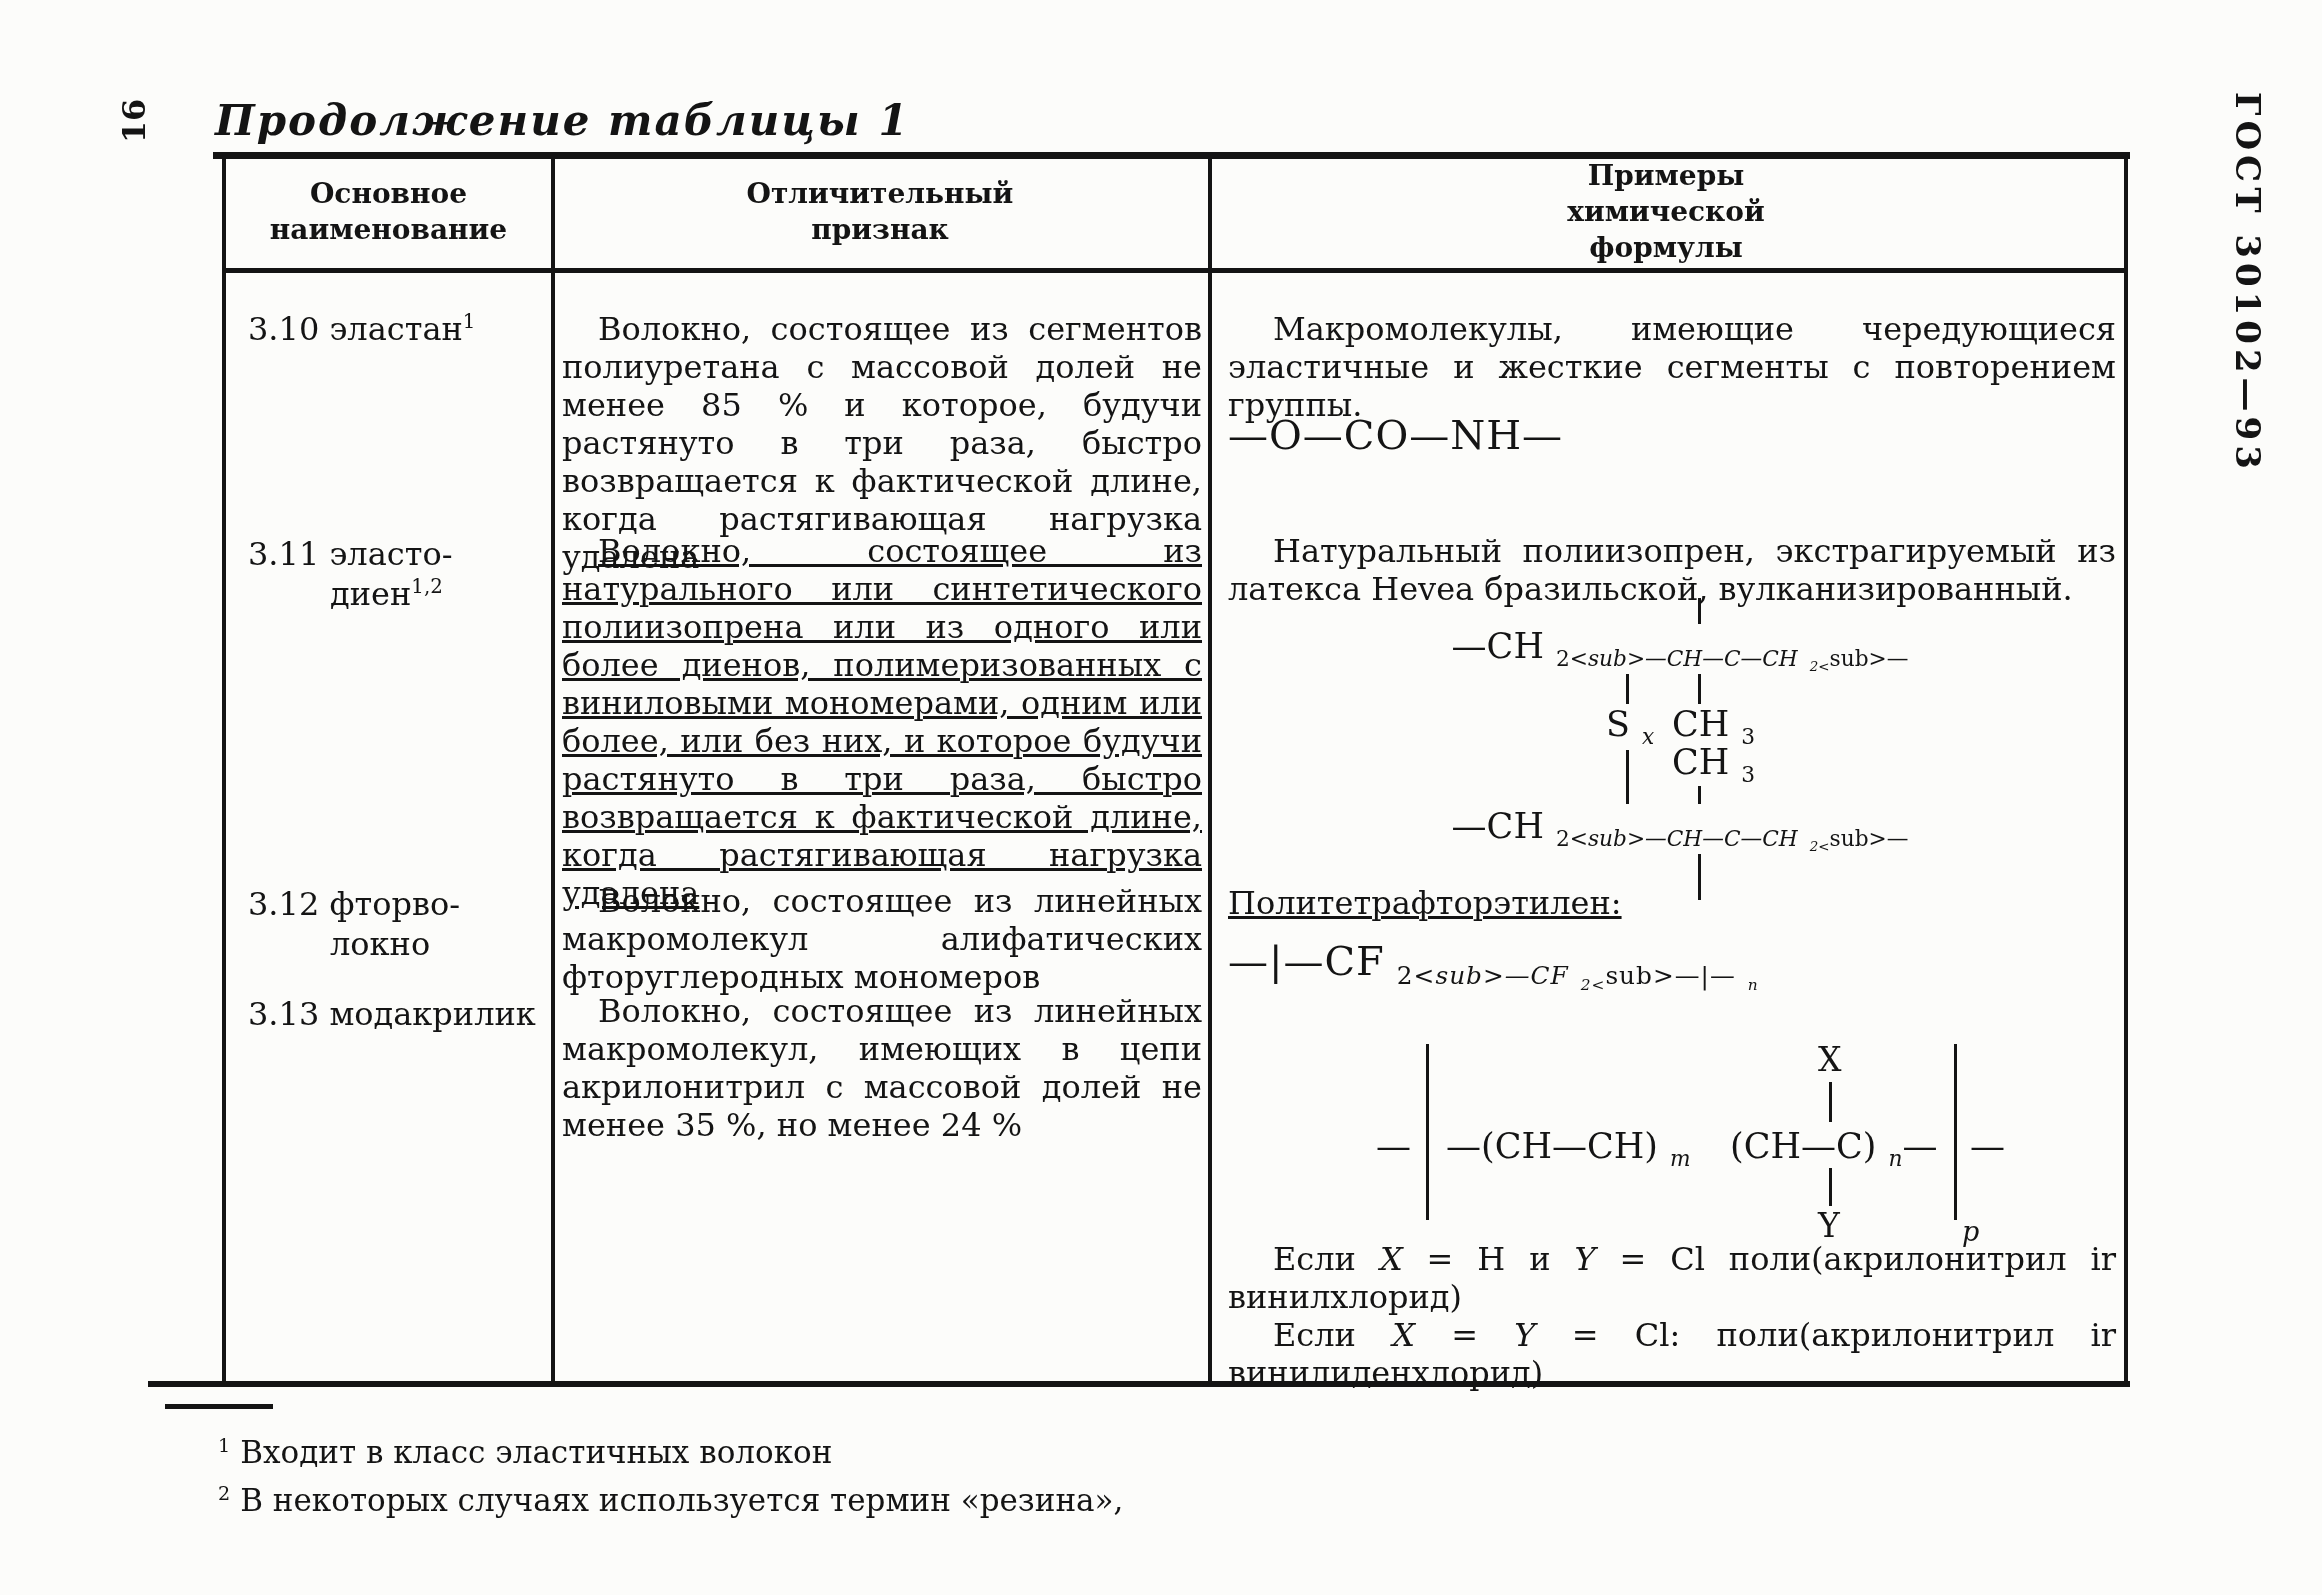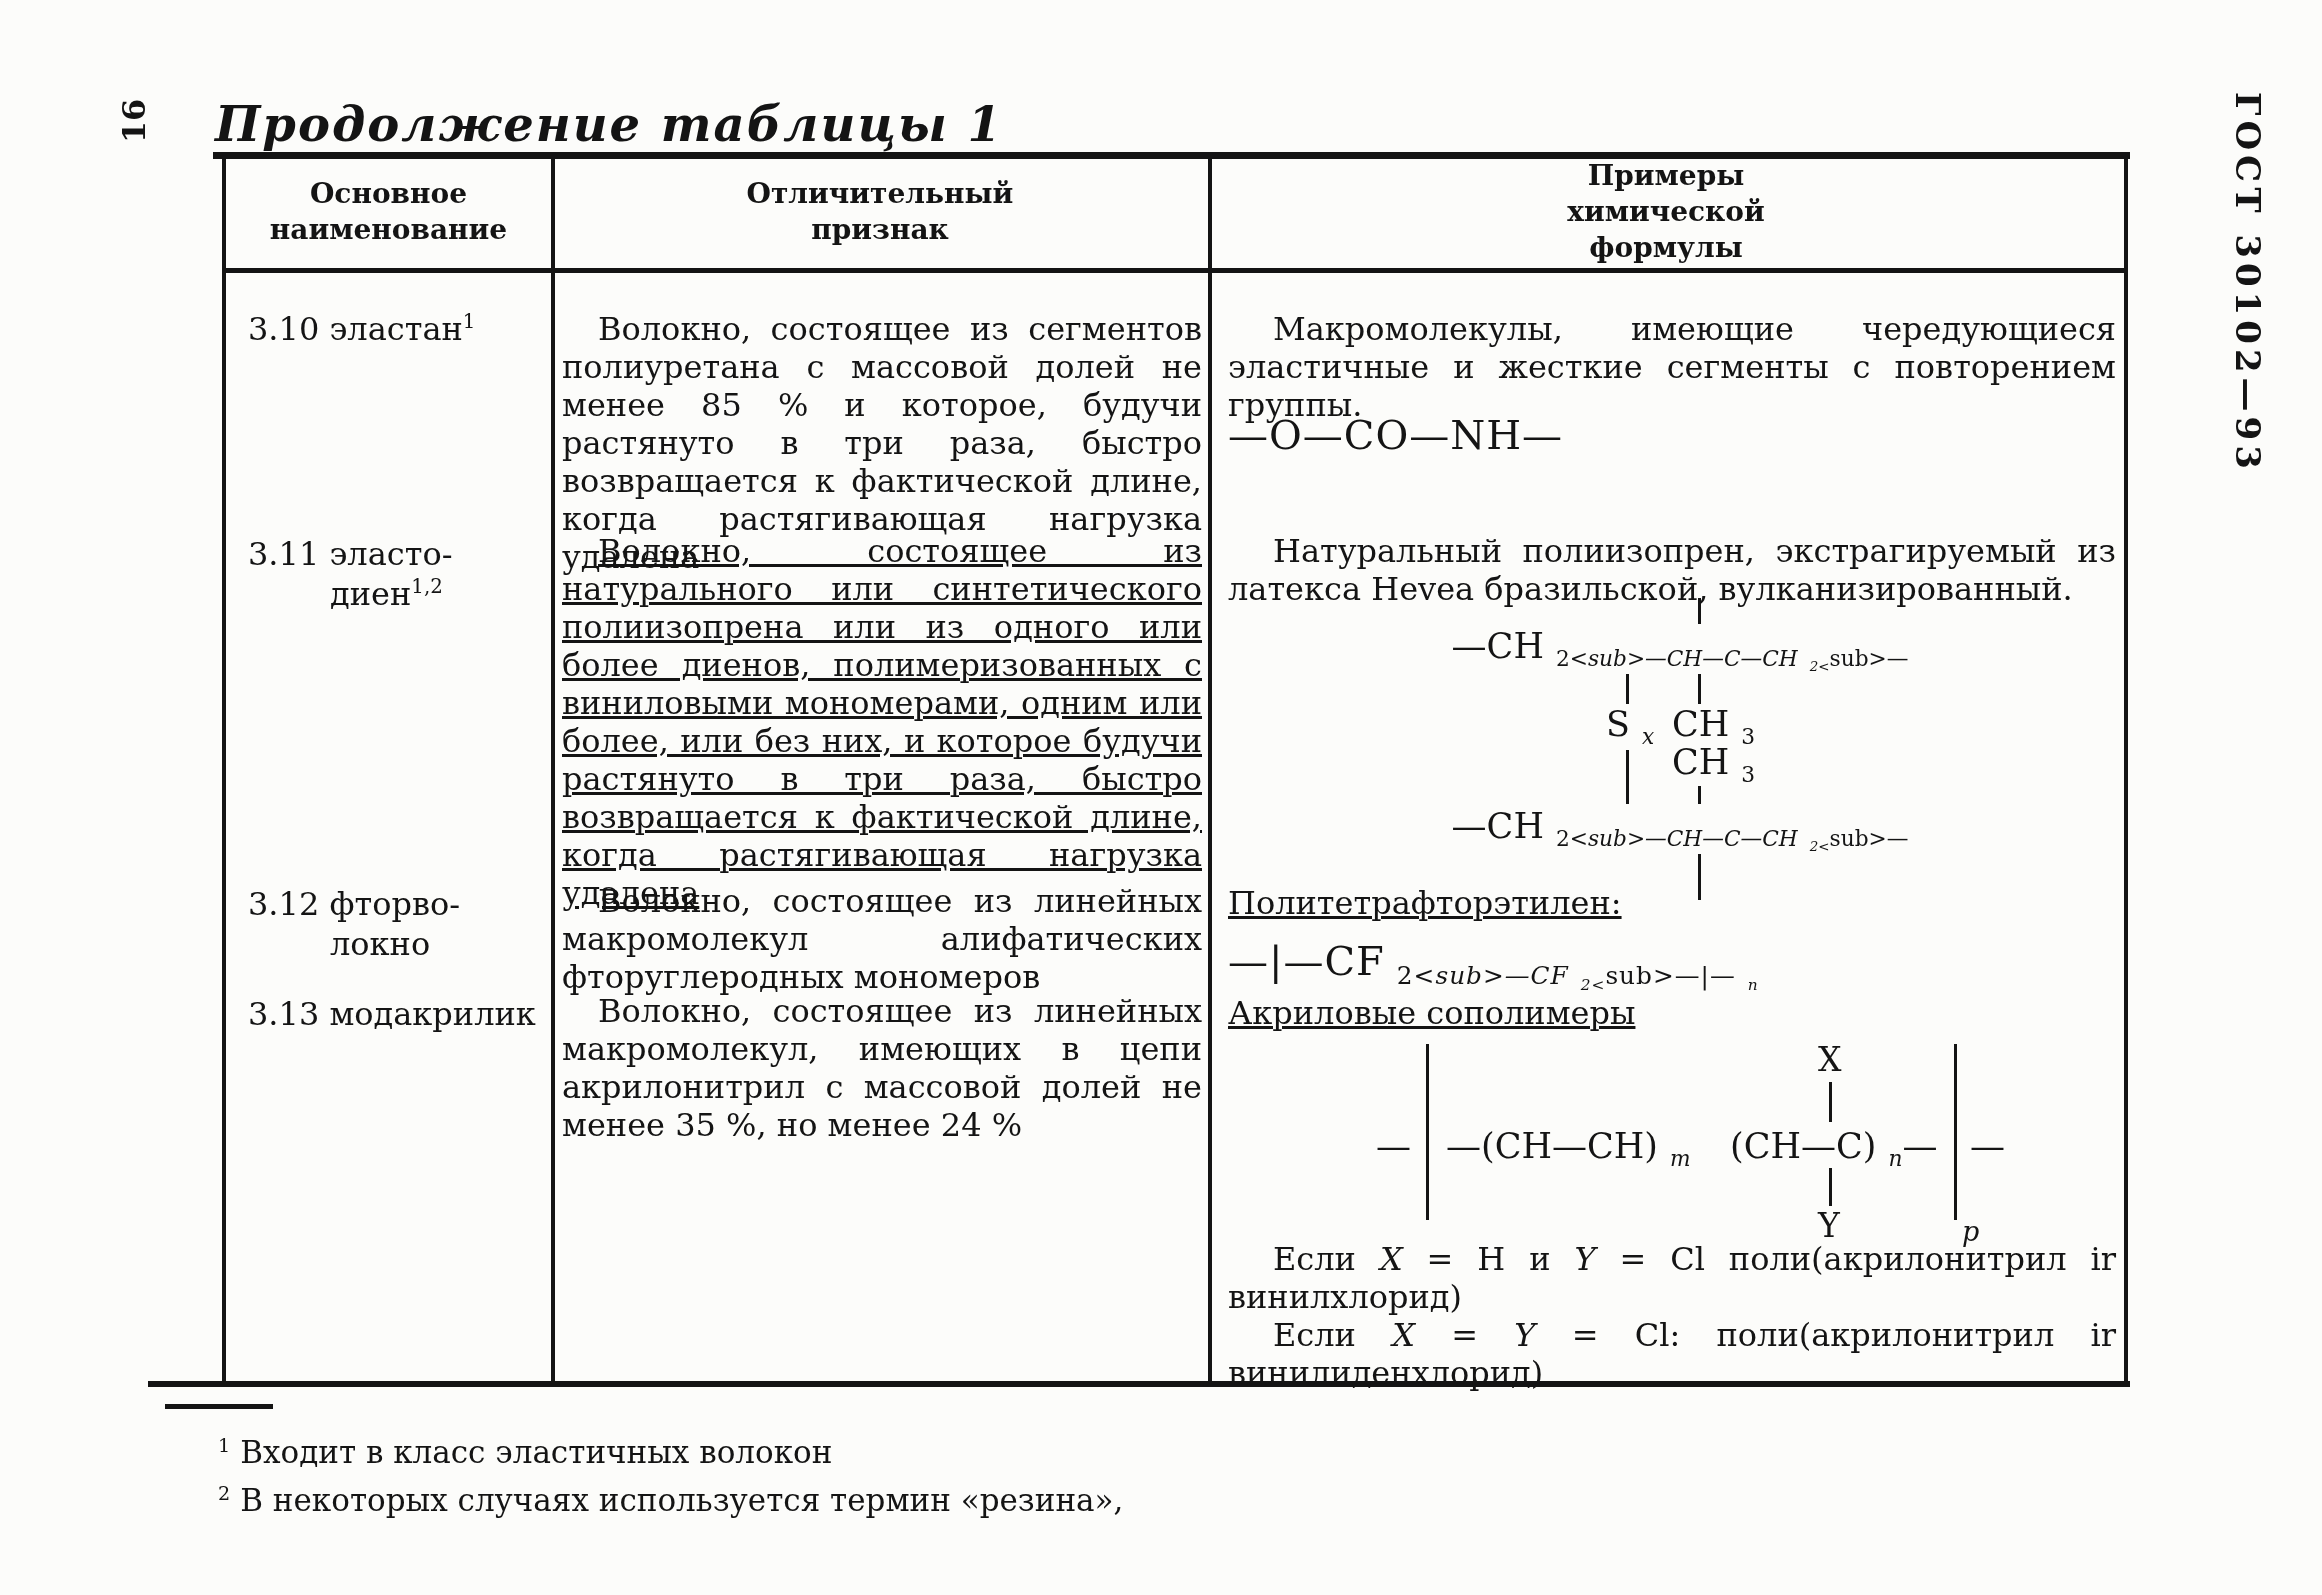--- a/index.html
+++ b/index.html
@@ -15,21 +15,21 @@
   .hrule{position:absolute;background:#141414;}
   .vrule{position:absolute;background:#141414;width:4px;}
   
   .page-num{
     position:absolute;left:112px;top:102px;
     font-weight:bold;font-size:32px;
     transform:rotate(-90deg);
   }
   .cont-title{
     position:absolute;left:215px;top:96px;
-    font-size:48px;font-weight:bold;font-style:italic;
+    font-size:42px;font-weight:bold;font-style:italic;
     letter-spacing:2px;
   }
   .side-label{
     position:absolute;left:2228px;top:92px;
     writing-mode:vertical-rl;
     font-weight:bold;font-size:34px;letter-spacing:5px;
     white-space:nowrap;
   }
   
   .thead{
@@ -117,21 +117,20 @@
   </div>
 
   <div class="name" style="left:248px;top:885px;">3.12 фторво-</div>
   <div class="name" style="left:330px;top:925px;">локно</div>
   <div class="para" style="left:562px;top:882px;width:640px;">Волокно, состоящее из линейных макромолекул алифатических фторуглеродных мономеров</div>
   <div class="para noindent" style="left:1228px;top:884px;width:888px;">Политетрафторэтилен:</div>
   <div class="formula-line" style="left:1228px;top:938px;width:888px;">—|—CF<sub>2&lt;<i>sub&gt;—CF<sub>2&lt;</sub></i>sub&gt;—|—<sub><i>n</i></sub></sub></div>
 
   <div class="name" style="left:248px;top:995px;">3.13 модакрилик</div>
   <div class="para" style="left:562px;top:992px;width:640px;">Волокно, состоящее из линейных макромолекул, имеющих в цепи акрилонитрил с массовой долей не менее 35 %, но менее 24 %</div>
-  <div class="para noindent" style="left:1228px;top:994px;width:888px;">Акриловые сополимеры</div>
 
   <div class="struct" style="left:1370px;top:1038px;width:660px;height:225px;">
     <div class="tok" style="left:6px;top:88px;">—</div>
     <div class="bond" style="left:56px;top:6px;height:176px;"></div>
     <div class="tok" style="left:76px;top:88px;">—(CH—CH)<sub><i>m</i></sub></div>
     <div class="tok" style="left:360px;top:88px;">(CH—C)<sub><i>n</i></sub>—</div>
     <div class="tok" style="left:448px;top:2px;font-size:33px;">X</div>
     <div class="bond" style="left:459px;top:44px;height:40px;"></div>
     <div class="bond" style="left:459px;top:130px;height:38px;"></div>
     <div class="tok" style="left:448px;top:168px;font-size:33px;">Y</div>

